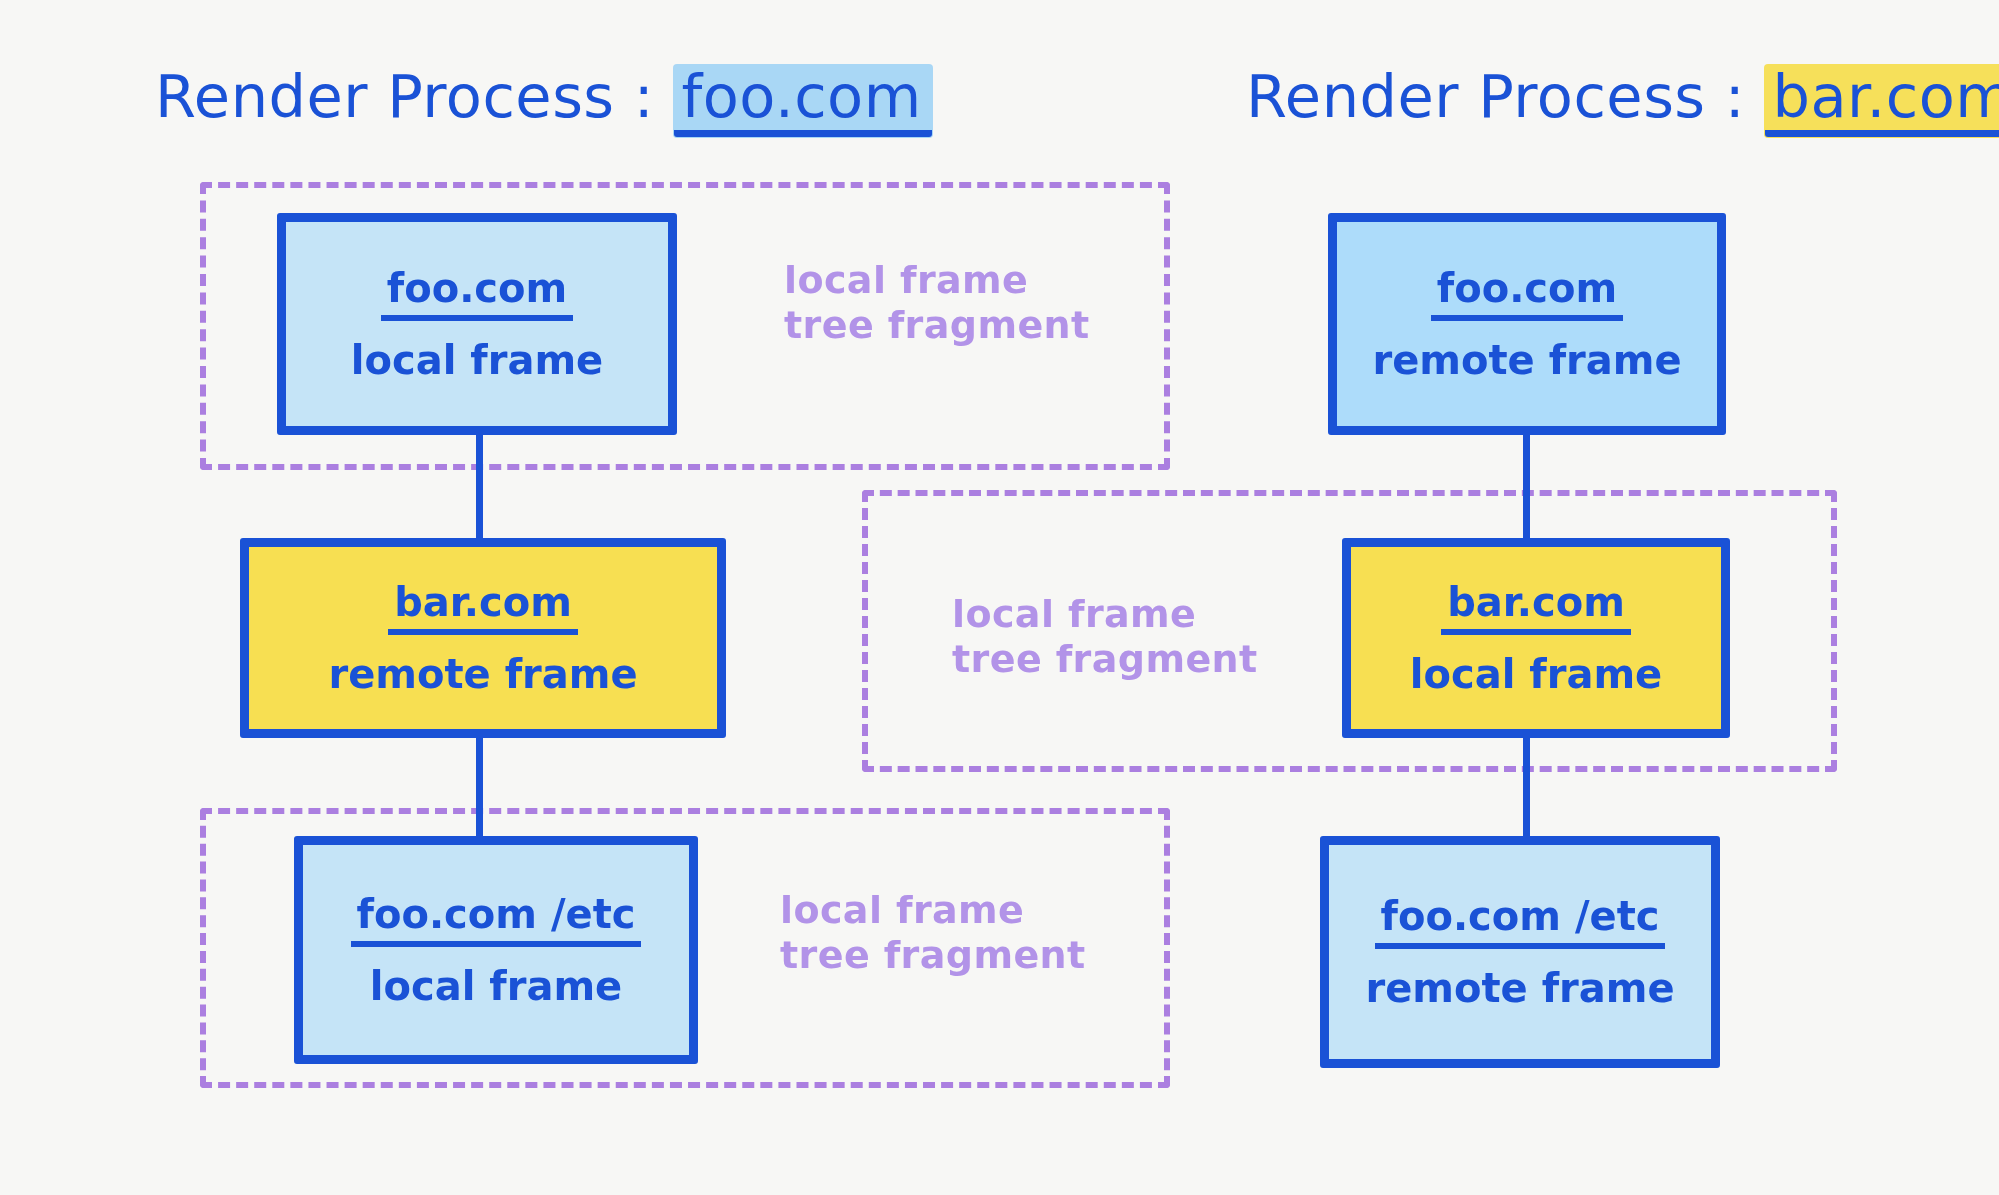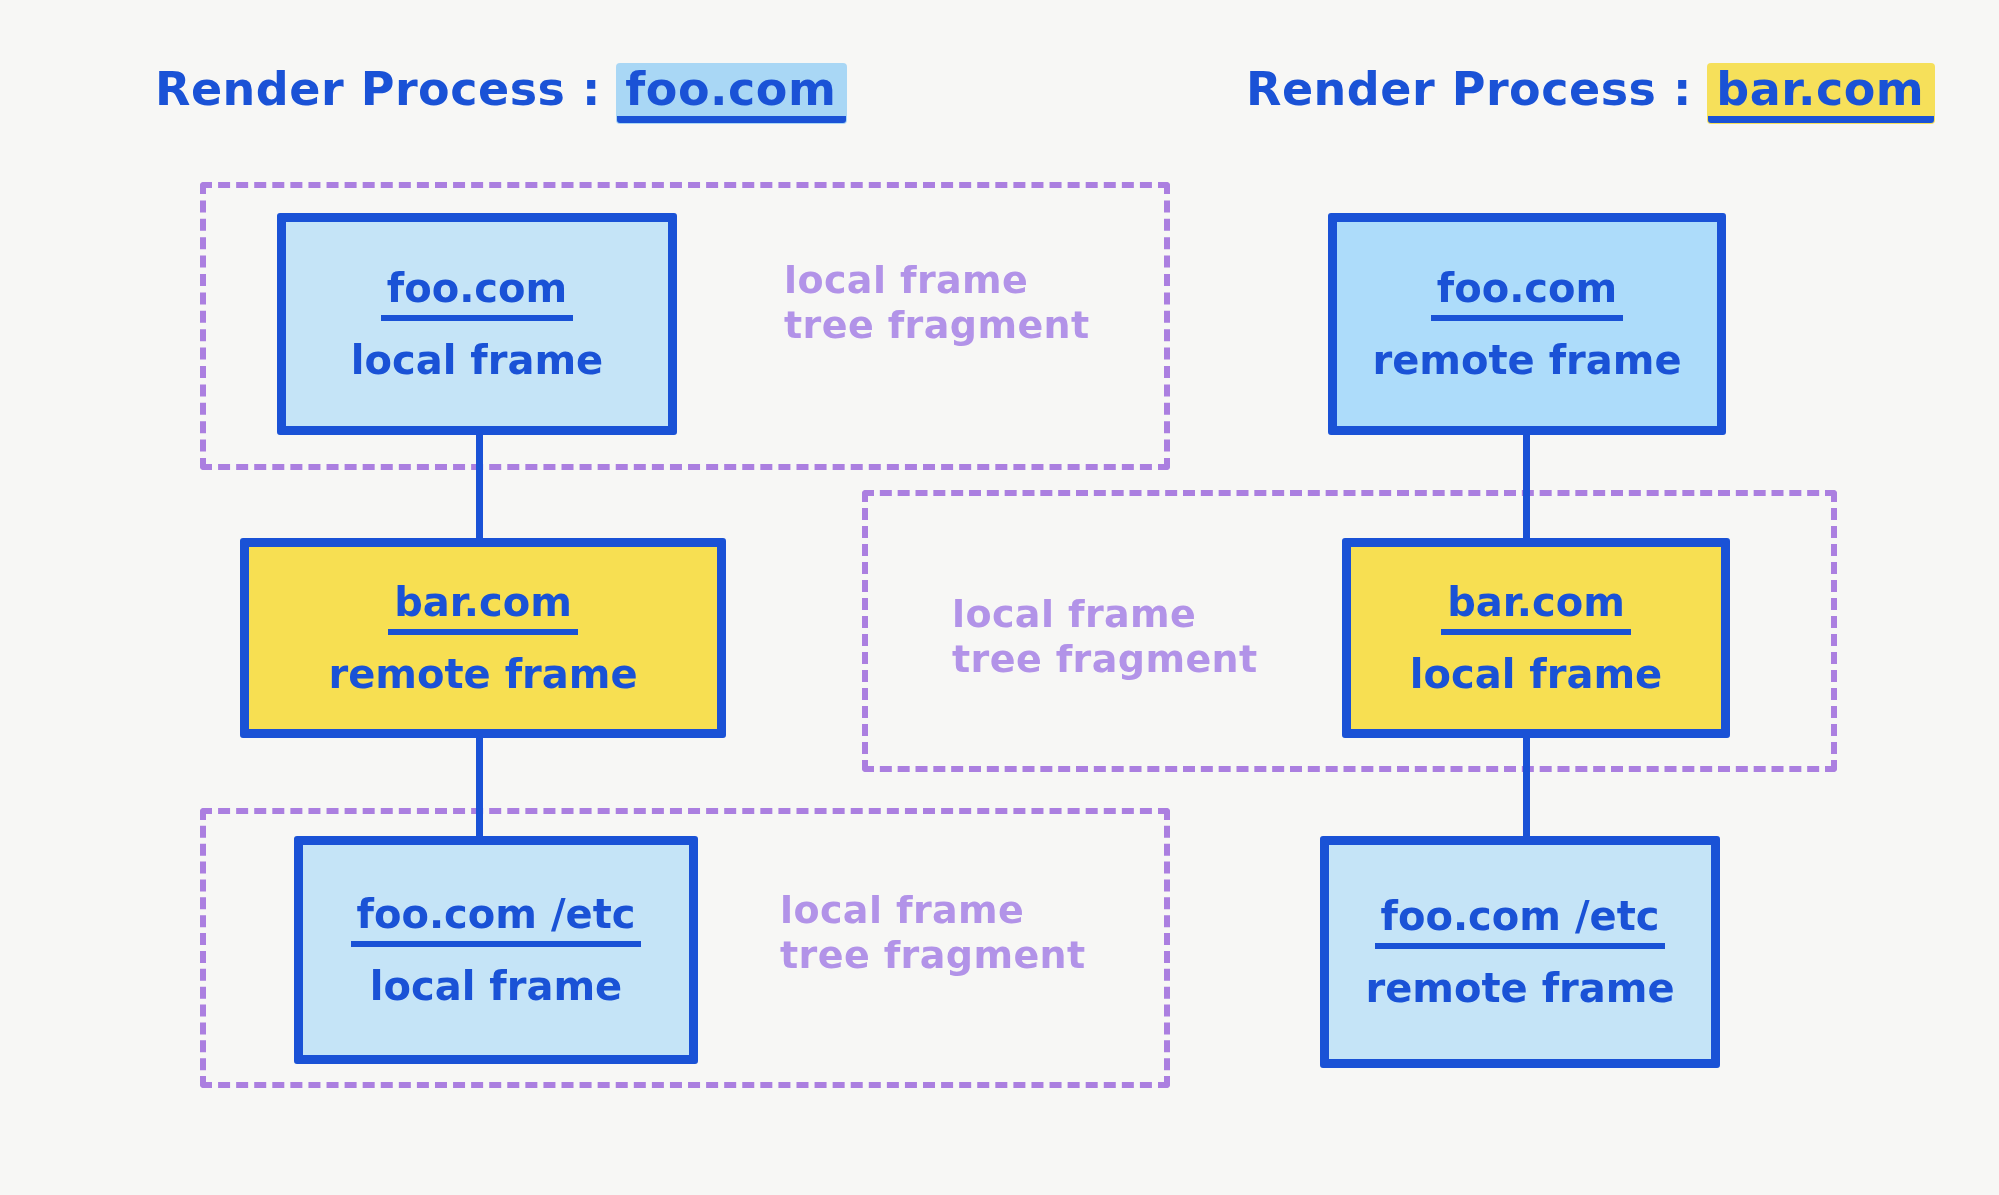--- a/index.html
+++ b/index.html
@@ -13,22 +13,22 @@
     height: 1195px;
     background: #f7f7f5;
     overflow: hidden;
     font-family: "DejaVu Sans", sans-serif;
   }
 
   
   .proc-title {
     position: absolute;
     white-space: nowrap;
-    font-size: 46px;
-    font-weight: 700;
+    font-size: 59px;
+    font-weight: 400;
     color: #1a52d6;
     letter-spacing: 0.5px;
   }
   .proc-title .label { position: relative; z-index: 2; }
   .proc-title .host {
     position: relative;
     z-index: 2;
     padding: 2px 10px 4px 8px;
     border-bottom: 7px solid #1a52d6;
     display: inline-block;

